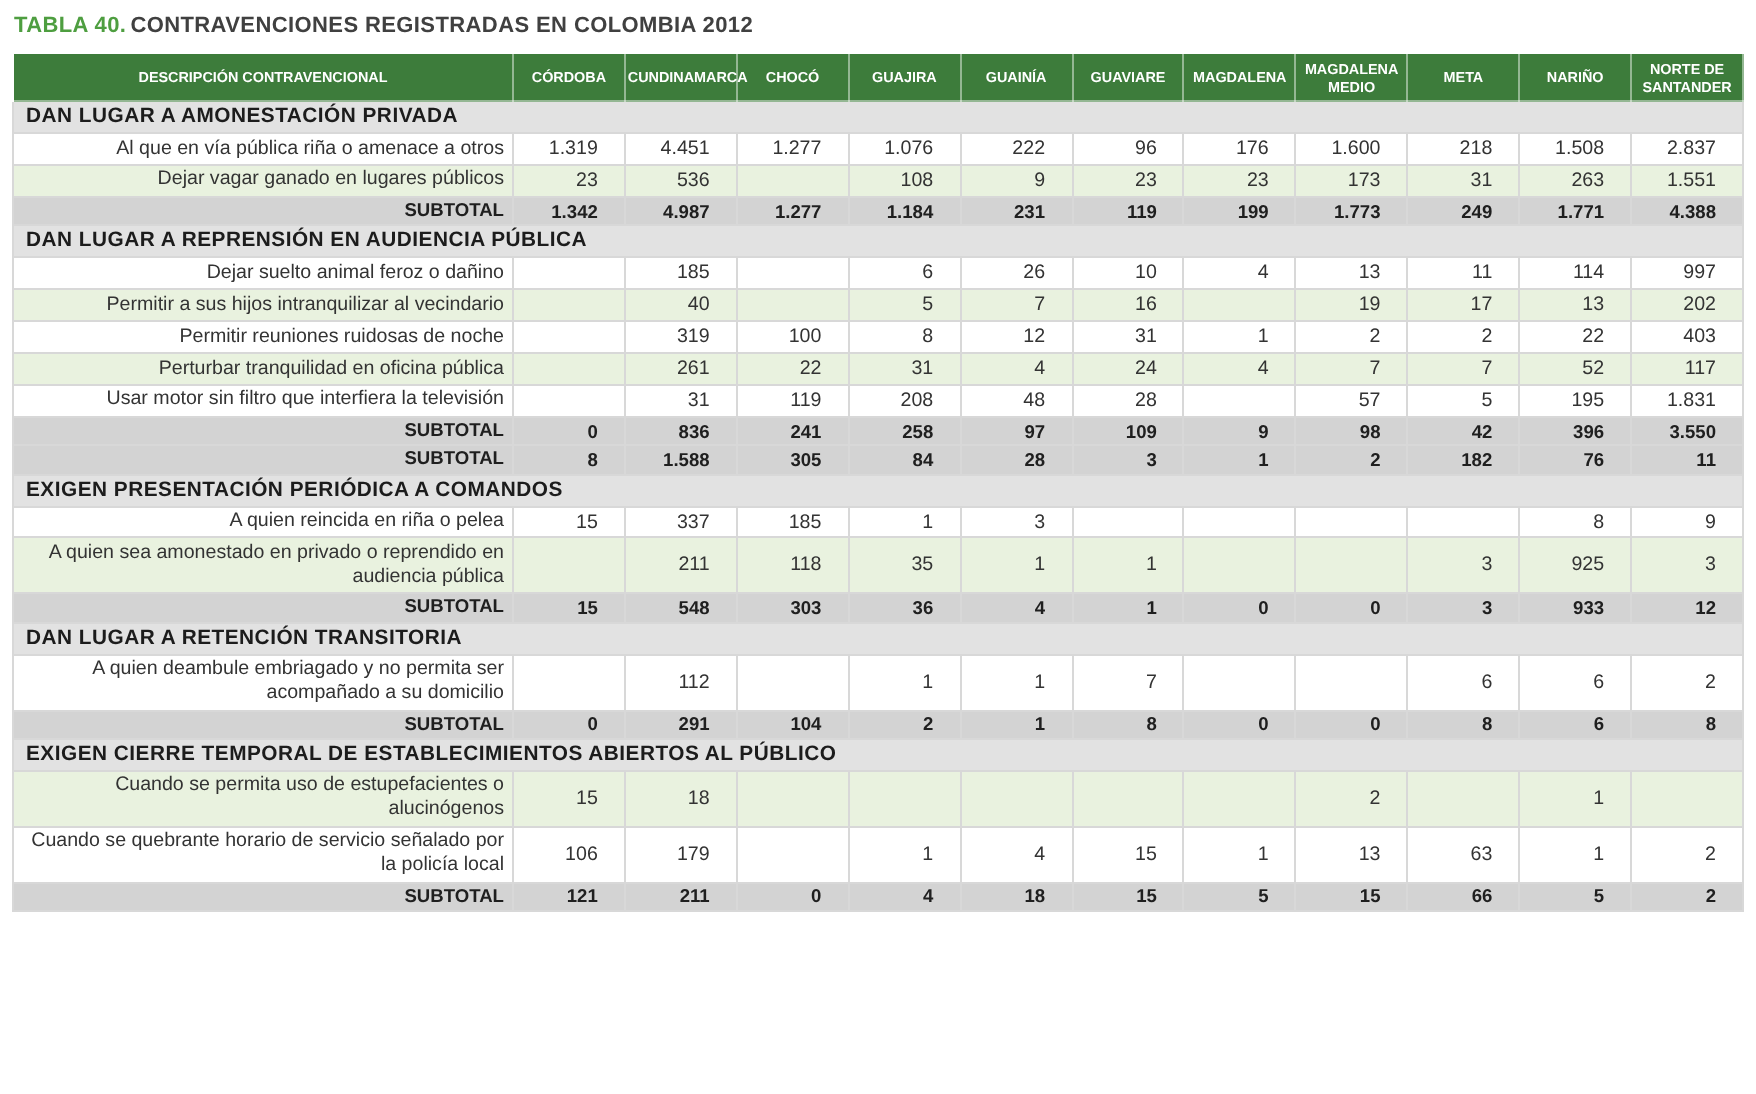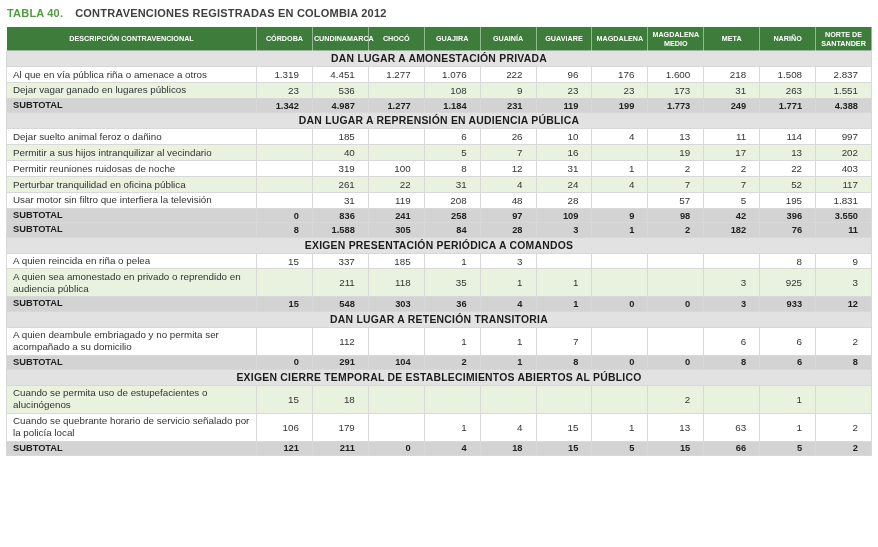--- a/index.html
+++ b/index.html
@@ -10,37 +10,37 @@
     overflow:hidden;
     --header-bg:#3d7c3b;
     --title-accent:#4e9e40;
     --row-alt:#e9f2df;
     --section-bg:#e2e2e2;
     --subtotal-bg:#d3d3d3;
     --border:#d8d8d8;
   }
   .page { padding:7px 5px 0 6px; }
   .doc-title { font-size:11px; font-weight:bold; color:#404040; margin:0 0 7px 1px; letter-spacing:.2px; }
-  .doc-title .accent { color:var(--title-accent); margin-right:12px; }
+  .doc-title .accent { color:var(--title-accent); margin-right:2px; }
   table { width:866px; border-collapse:collapse; table-layout:fixed; border:1px solid #cfcfcf; }
   thead th {
     background:var(--header-bg); color:#ffffff;
     font-size:7.2px; font-weight:bold; text-transform:uppercase;
     text-align:center; vertical-align:middle;
     height:24px; padding:2px 1px; line-height:1.25;
     border:1px solid rgba(255,255,255,.45);
   }
   td { border:1px solid var(--border); font-size:9.8px; color:#333333; vertical-align:middle; }
-  .label-cell { text-align:left; padding:1.5px 4px 1.5px 6px; line-height:1.22; height:15px; }
+  .label-cell { text-align:right; padding:1.5px 4px 1.5px 6px; line-height:1.22; height:15px; }
   .num-cell { text-align:right; padding:1.5px 13px 1.5px 2px; white-space:nowrap; }
   .row-white td { background:#ffffff; }
   .row-green td { background:var(--row-alt); }
   .section-row td {
     background:var(--section-bg); font-weight:bold; font-size:10.4px; color:#1c1c1c;
-    padding:2px 6px; letter-spacing:.25px; height:16px;text-align:center;
+    padding:2px 6px; letter-spacing:.25px; height:16px;
   }
   .subtotal-row td { background:var(--subtotal-bg); font-weight:bold; font-size:9.3px; color:#1f1f1f; height:13px; }
   .subtotal-row .label-cell { padding:1px 4px 1px 6px; }
   .subtotal-row .num-cell { padding:1px 13px 1px 2px; }
 </style>
 </head>
 <body style="--header-bg: #3d7c3b; --title-accent: #4e9e40; --row-alt: #e9f2df; --section-bg: #e2e2e2; --subtotal-bg: #d3d3d3;">
 
 <div class="page">
   <div class="doc-title">

